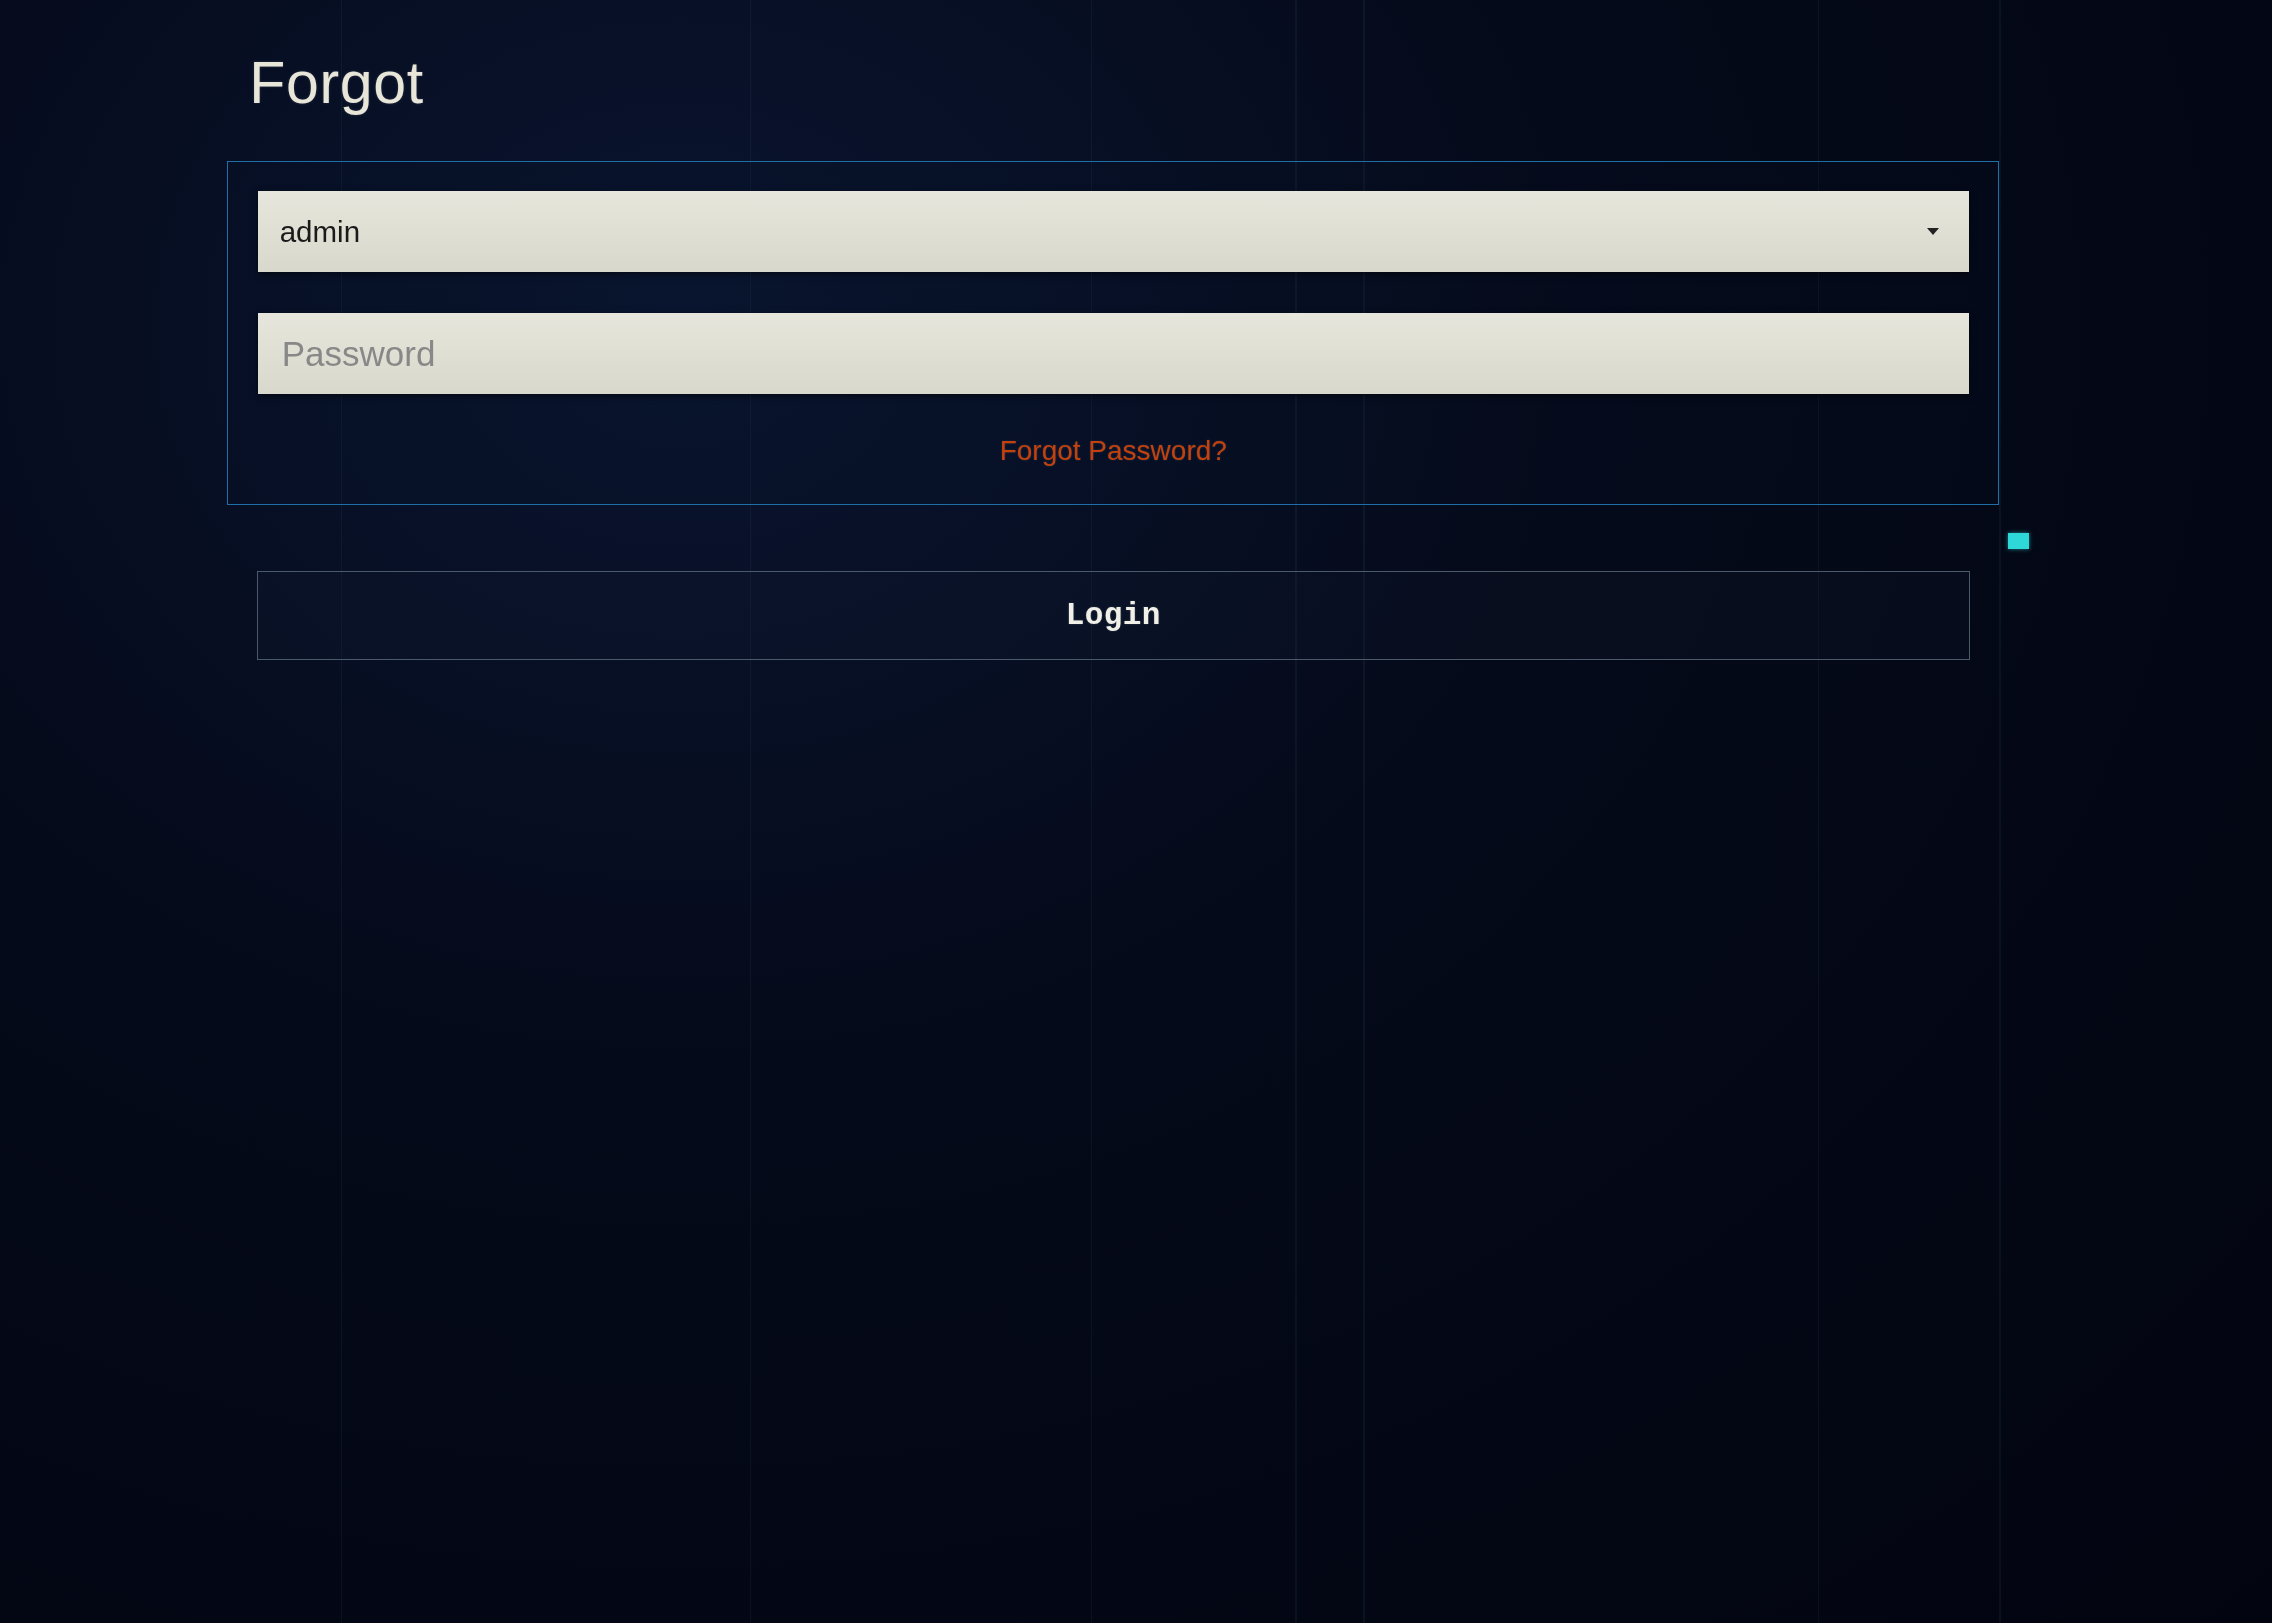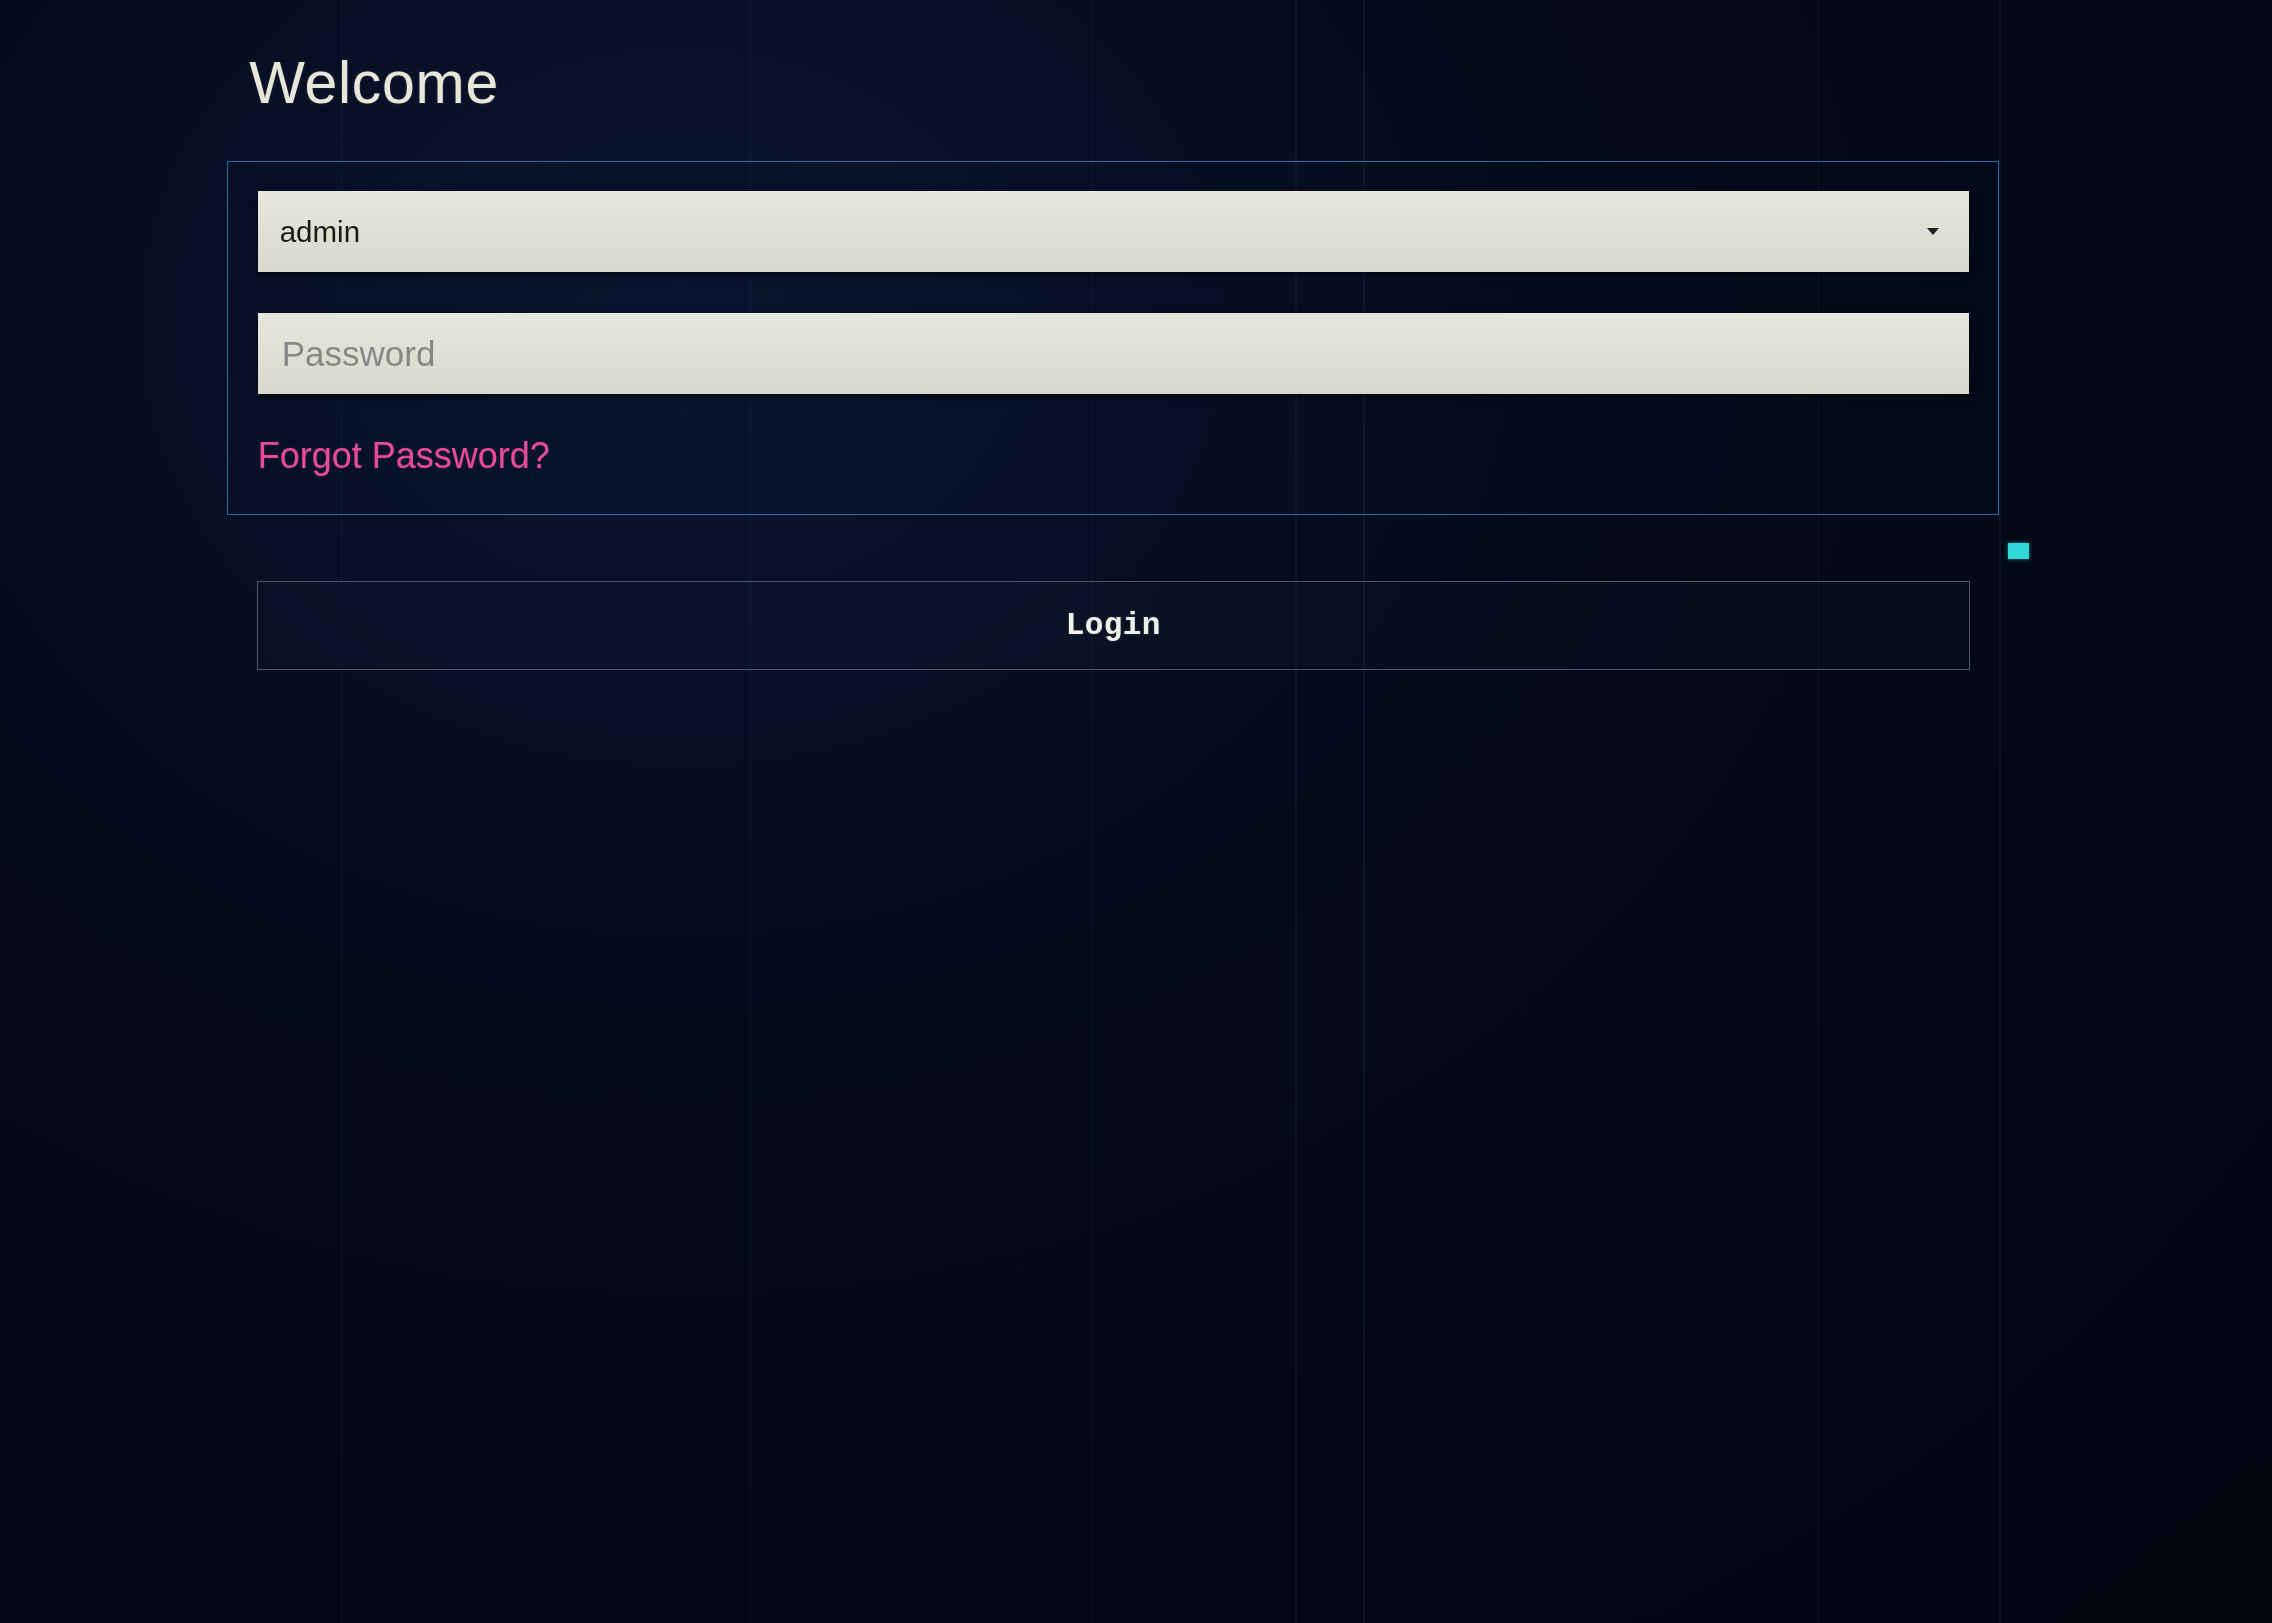--- a/index.html
+++ b/index.html
@@ -92,23 +92,23 @@
     background: transparent;
     font-size: 35px;
     color: #222;
     outline: none;
   }
   .field.input input::placeholder {
     color: #888;
   }
 
   .forgot {
-    text-align: left;
-    color: #ec4899;
-    font-size: 36px;
+    text-align: center;
+    color: #c2410c;
+    font-size: 28px;
     cursor: pointer;
     text-shadow: 0 0 2.2px rgba(255,255,255,0.15);
     user-select: none;
   }
 
   .login-btn {
     margin-top: 66px;
     width: calc(100% - 59px);
     margin-left: 29.5px;
     height: 89px;
@@ -141,21 +141,21 @@
   <div class="vline" style="left:33%"></div>
   <div class="vline" style="left:48%"></div>
   <div class="vline" style="left:57%"></div>
   <div class="vline" style="left:60%"></div>
   <div class="vline" style="left:80%"></div>
   <div class="vline" style="left:88%"></div>
 </div>
 
 <div class="login-wrap">
 
-  <h1 class="title">Welcome</h1>
+  <h1 class="title">Forgot</h1>
 
   <div class="form-box">
 
     <div class="field select">
       <span class="value">admin</span>
       <span class="caret"></span>
     </div>
 
     <div class="field input">
       <input type="password" placeholder="Password" value="" style="">

